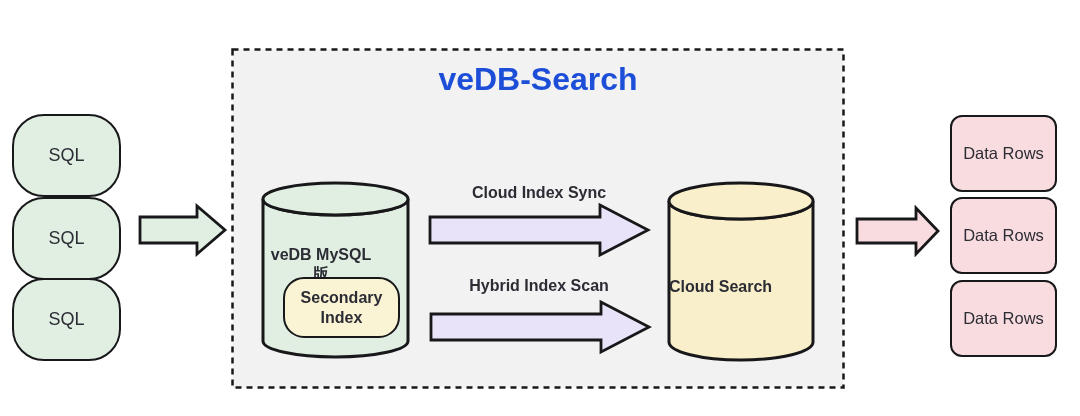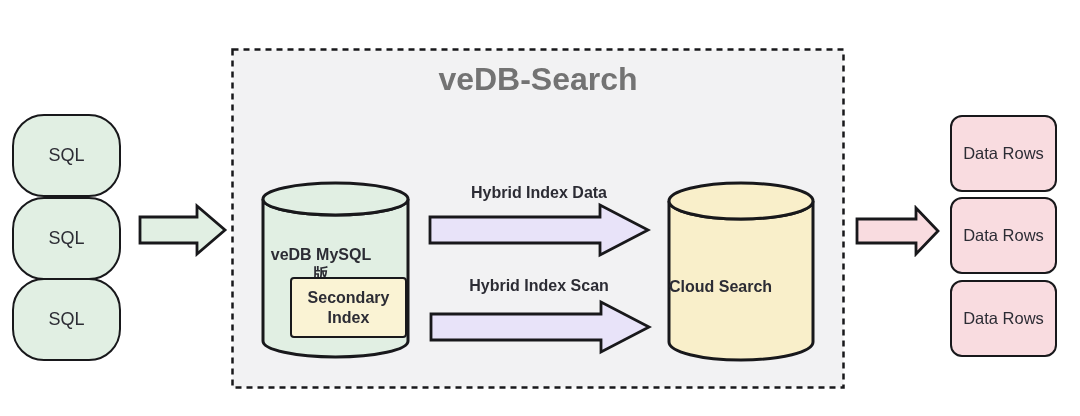--- a/index.html
+++ b/index.html
@@ -9,21 +9,21 @@
     overflow:hidden;
   }
   .abs { position:absolute; }
   svg { display:block; }
 
   
   .panel-svg { left:231px; top:48px; }
   .panel-rect { fill:var(--panel_bg,#f2f2f3); stroke:var(--border,#18181b);
                 stroke-width:2.5; stroke-dasharray:6 5; }
   .title { left:231px; top:61px; width:614px; text-align:center;
-           font-size:32px; font-weight:bold; color:#737373; }
+           font-size:32px; font-weight:bold; color:#1d4ed8; }
 
   
   .node { display:flex; align-items:center; justify-content:center;
           box-sizing:border-box; border:2.5px solid var(--border,#18181b);
           text-align:center; }
   .sql  { left:12px; width:109px; height:83px; border-radius:32px;
           background:var(--green,#e1efe3); font-size:18px; }
   .sql-1{ top:114px } .sql-2{ top:197px } .sql-3{ top:278px }
 
   .datarows { left:950px; width:107px; height:77px; border-radius:12px;
@@ -49,22 +49,22 @@
   
   .cyl-green { fill:var(--green,#e1efe3); }
   .cyl-cream { fill:var(--cream,#f9efca); }
   .cyl-stroke{ stroke:var(--border,#18181b); stroke-width:3; }
   .vedb-cyl  { left:260px; top:180px; }
   .cloud-cyl { left:666px; top:180px; }
   .vedb-label  { left:263px; top:246px; width:116px; text-align:center;
                  font-weight:bold; font-size:16px; }
   .cloud-label { left:669px; top:278px; width:144px; text-align:left;
                  font-weight:bold; font-size:16px; }
-  .secondary-box { left:290px; top:277px; width:117px; height:61px;
-                   border-radius:4px; background:var(--cream_light,#faf3d4);
+  .secondary-box { left:283px; top:277px; width:117px; height:61px;
+                   border-radius:21px; background:var(--cream_light,#faf3d4);
                    font-weight:bold; font-size:16px; line-height:1.22;
                    padding:4px 8px; }
 </style>
 </head>
 <body>
 
 <div class="canvas">
 
   <svg class="abs panel-svg" width="614" height="341" viewBox="0 0 614 341">
     <rect class="panel-rect" x="1.5" y="1.5" width="611" height="338"></rect>
@@ -79,21 +79,21 @@
     <polygon class="arrow-green arrow-outline" points="0,11 57,11 57,0 85,24 57,48 57,37 0,37"></polygon>
   </svg>
 
   <svg class="abs vedb-cyl" width="151" height="180" viewBox="-3 -3 151 180">
     <path class="cyl-green cyl-stroke" d="M0,16 L0,158 A72.5,16 0 0 0 145,158 L145,16 A72.5,16 0 0 1 0,16 Z"></path>
     <ellipse class="cyl-green cyl-stroke" cx="72.5" cy="16" rx="72.5" ry="16"></ellipse>
   </svg>
   <div class="abs vedb-label">veDB MySQL 版</div>
   <div class="abs node secondary-box">Secondary Index</div>
 
-  <div class="abs flow-label sync-label">Hybrid Index Data</div>
+  <div class="abs flow-label sync-label">Cloud Index Sync</div>
   <svg class="abs pa1" width="224" height="56" viewBox="-3 -3 224 56">
     <polygon class="arrow-purple arrow-outline" points="0,12 170,12 170,0 218,25 170,50 170,38 0,38"></polygon>
   </svg>
 
   <div class="abs flow-label scan-label">Hybrid Index Scan</div>
   <svg class="abs pa2" width="224" height="56" viewBox="-3 -3 224 56">
     <polygon class="arrow-purple arrow-outline" points="0,12 170,12 170,0 218,25 170,50 170,38 0,38"></polygon>
   </svg>
 
   <svg class="abs cloud-cyl" width="150" height="183" viewBox="-3 -3 150 183">

